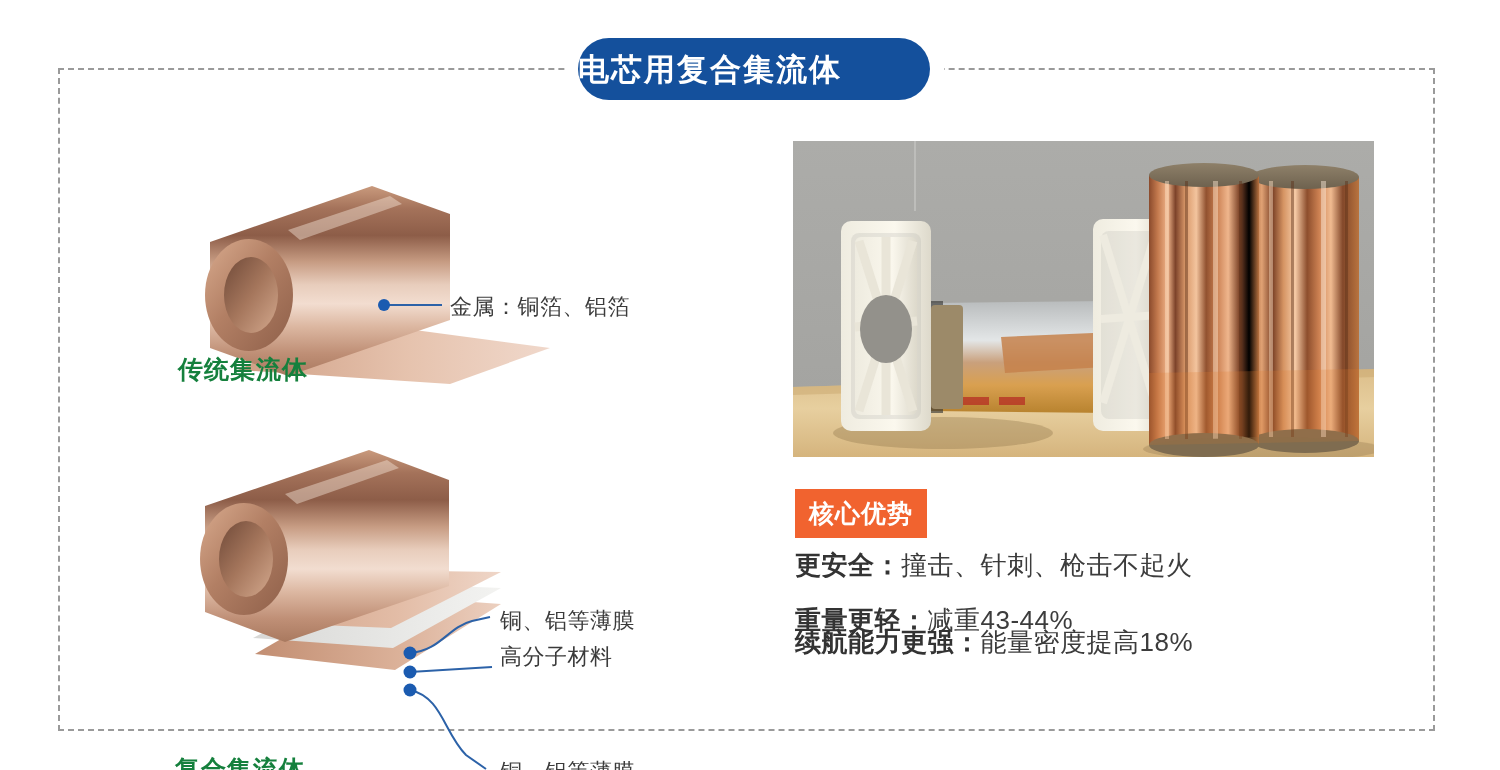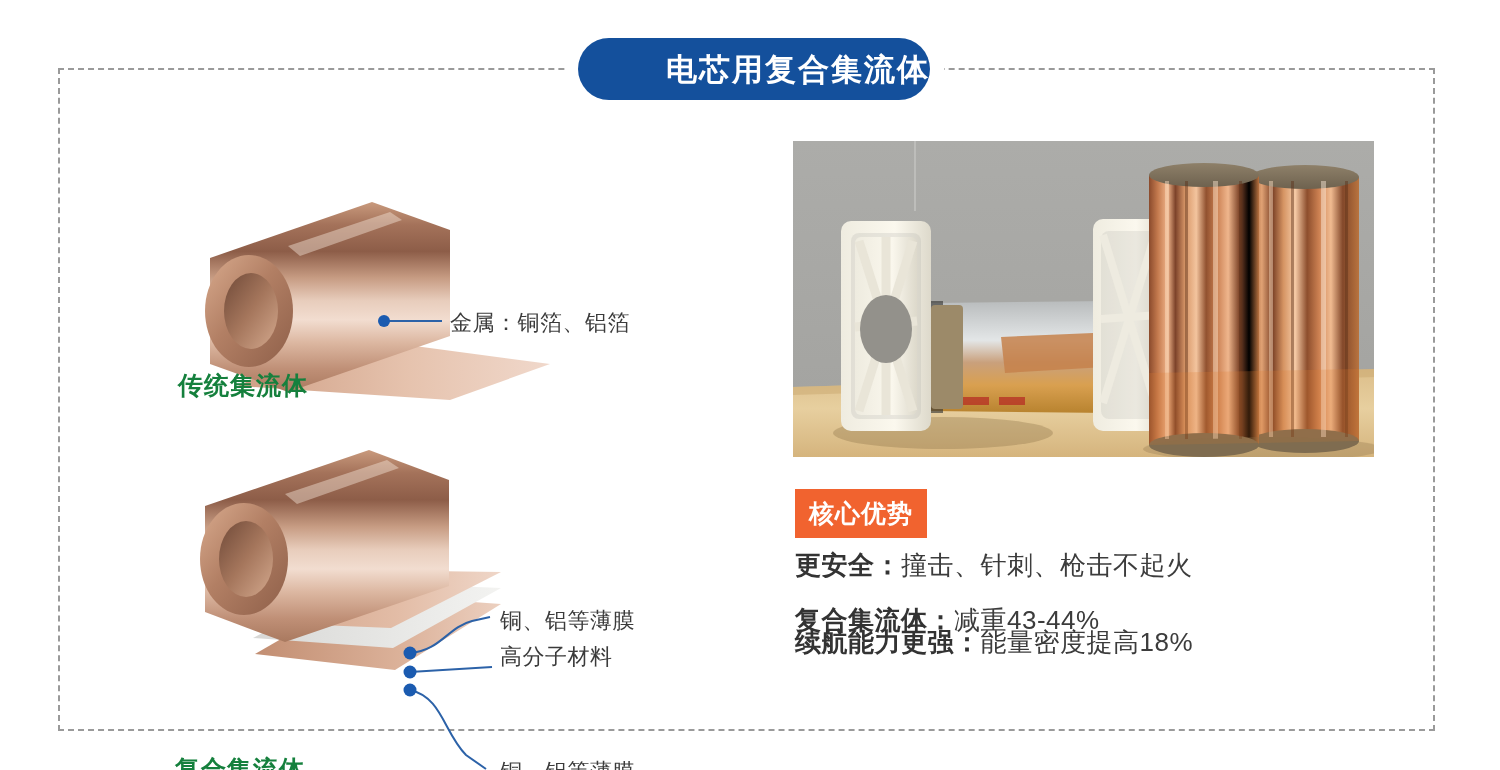--- a/index.html
+++ b/index.html
@@ -31,21 +31,21 @@
   #title-badge {
     position: absolute;
     left: 578px;
     top: 38px;
     width: 352px;
     height: 62px;
     background: #14509C;
     border-radius: 31px;
     display: flex;
     align-items: center;
-    justify-content: flex-end;
+    justify-content: flex-start;
     z-index: 5;
   }
   #title-badge .title-text {
     color: #ffffff;
     font-size: 31px;
     font-weight: bold;
     letter-spacing: 2px;
     line-height: 1;
   }
   
@@ -140,21 +140,21 @@
 
 <div id="frame"></div>
 <div class="badge-mask"></div>
 
 <div id="title-badge">
   <span class="title-text">电芯用复合集流体</span>
 </div>
 
 <div id="left-col">
 
-  <div class="diagram-block" style="left:0px; top:16px; width:660px; height:260px;">
+  <div class="diagram-block" style="left:0px; top:0px; width:660px; height:260px;">
 
     <svg class="roll-svg" width="400" height="230" viewBox="0 0 400 230" style="position:absolute;left:60px;top:20px;">
       <defs>
         <linearGradient id="cu1" x1="0" y1="0" x2="0" y2="1">
           <stop offset="0%" stop-color="#c99a7d"></stop>
           <stop offset="12%" stop-color="#a4725a"></stop>
           <stop offset="26%" stop-color="#8d5d48"></stop>
           <stop offset="40%" stop-color="#c79c83"></stop>
           <stop offset="52%" stop-color="#e8cdbc"></stop>
           <stop offset="62%" stop-color="#f2ddd0"></stop>
@@ -394,17 +394,17 @@
 </div>
 
 <div id="advantage-badge">
   <span class="adv-text">核心优势</span>
 </div>
 
 <div class="adv-line" id="adv-1">
   <span class="k">更安全：</span><span class="v">撞击、针刺、枪击不起火</span>
 </div>
 <div class="adv-line" id="adv-2">
-  <span class="k">复合集流体：</span><span class="v">减重43-44%</span>
+  <span class="k">重量更轻：</span><span class="v">减重43-44%</span>
 </div>
 <div class="adv-line" id="adv-3">
   <span class="k">续航能力更强：</span><span class="v">能量密度提高18%</span>
 </div>
 
 </body></html>

